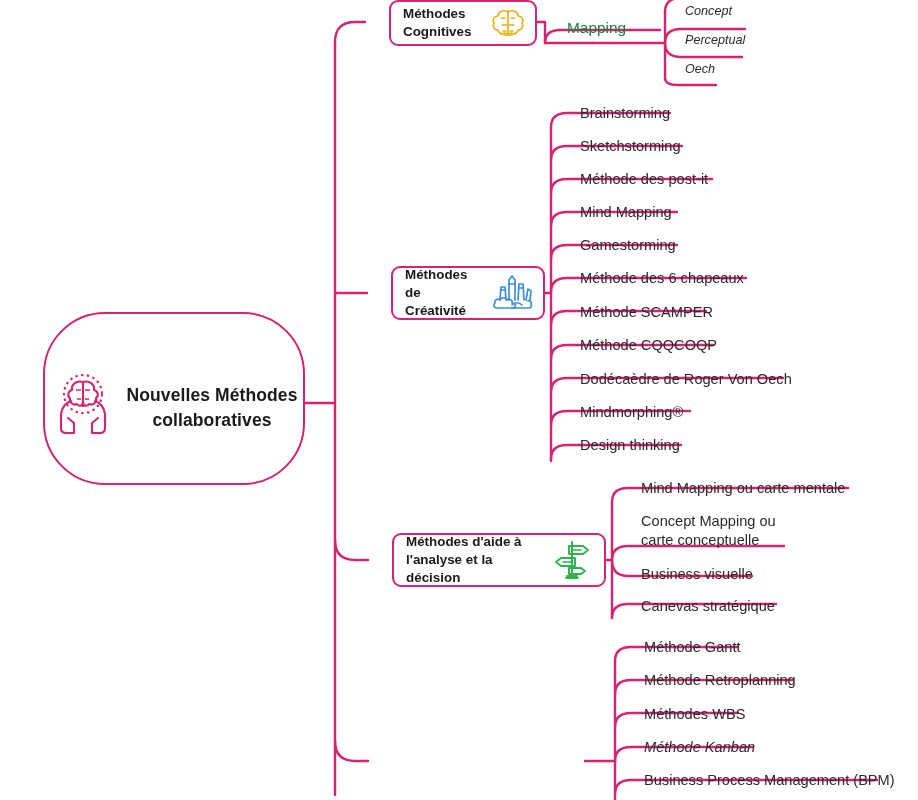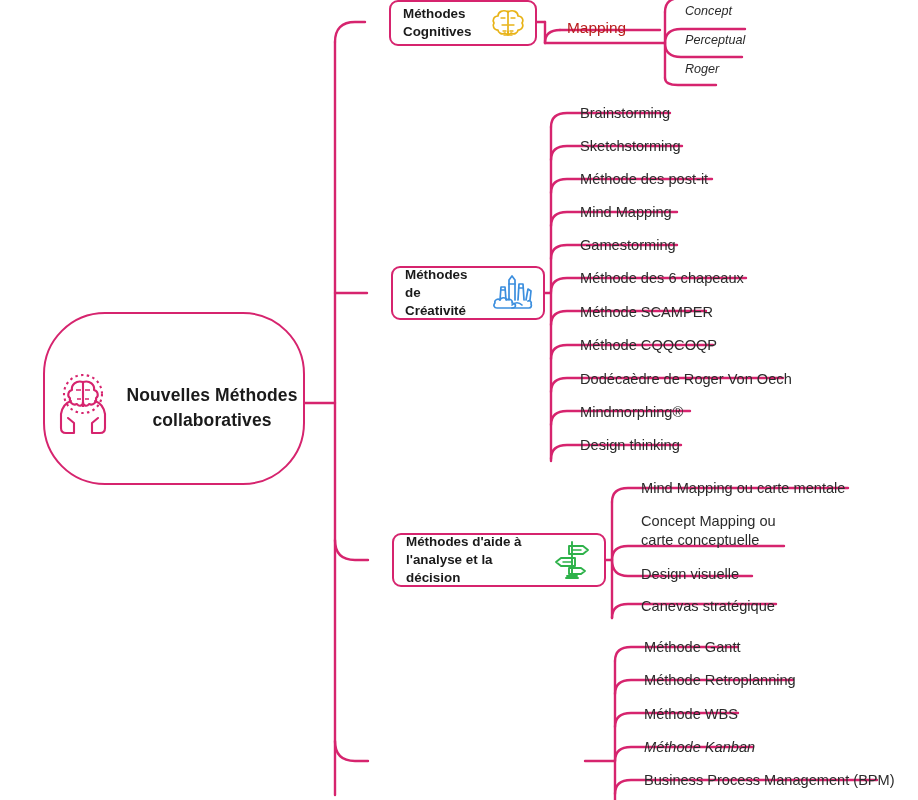--- a/index.html
+++ b/index.html
@@ -35,21 +35,21 @@
     font-weight:bold;font-size:13.4px;line-height:1.34;color:#1a1a1a;white-space:pre-line;
   }
   .bnode .bicon{flex:0 0 auto;margin-left:7px;display:flex;align-items:center;}
 
   
   .leaf{
     position:absolute;font-size:14.6px;line-height:1.24;color:#2b2b2b;
     white-space:pre-line;
   }
   .leaf.italic{font-style:italic;font-size:12.6px;color:#2b2b2b;}
-  .leaf.mid{font-size:15.4px;color:#b91c1c;}
+  .leaf.mid{font-size:15.4px;color:#15803d;}
 </style>
 </head>
 <body>
 
 <div id="canvas">
 
   <svg class="links" viewBox="0 0 918 800">
     <g fill="none" stroke="#d6246e" stroke-width="2.4" stroke-linecap="round">
 
       <path d="M305,403 L335,403"></path>
@@ -169,39 +169,39 @@
         <path d="M12 23 h9" stroke-width="1.5"></path>
         <path d="M18 29 h12 l4,3 l-4,3 h-12 z"></path>
       </svg>
     </span>
   </div>
 
 
   <div class="leaf mid" style="left:567px;top:18px;">Mapping</div>
   <div class="leaf italic" style="left:685px;top:4px;">Concept</div>
   <div class="leaf italic" style="left:685px;top:33px;">Perceptual</div>
-  <div class="leaf italic" style="left:685px;top:62px;">Roger</div>
+  <div class="leaf italic" style="left:685px;top:62px;">Oech</div>
 
   <div class="leaf" style="left:580px;top:104px;">Brainstorming</div>
   <div class="leaf" style="left:580px;top:137px;">Sketchstorming</div>
   <div class="leaf" style="left:580px;top:170px;">Méthode des post-it</div>
   <div class="leaf" style="left:580px;top:203px;">Mind Mapping</div>
   <div class="leaf" style="left:580px;top:236px;">Gamestorming</div>
   <div class="leaf" style="left:580px;top:269px;">Méthode des 6 chapeaux</div>
   <div class="leaf" style="left:580px;top:303px;">Méthode SCAMPER</div>
   <div class="leaf" style="left:580px;top:336px;">Méthode CQQCOQP</div>
   <div class="leaf" style="left:580px;top:370px;">Dodécaèdre de Roger Von Oech</div>
   <div class="leaf" style="left:580px;top:403px;">Mindmorphing®</div>
   <div class="leaf" style="left:580px;top:436px;">Design thinking</div>
 
   <div class="leaf" style="left:641px;top:479px;">Mind Mapping ou carte mentale</div>
   <div class="leaf" style="left:641px;top:512px;line-height:1.33;">Concept Mapping ou
 carte conceptuelle</div>
-  <div class="leaf" style="left:641px;top:565px;">Design visuelle</div>
+  <div class="leaf" style="left:641px;top:565px;">Business visuelle</div>
   <div class="leaf" style="left:641px;top:597px;">Canevas stratégique</div>
 
   <div class="leaf" style="left:644px;top:638px;">Méthode Gantt</div>
   <div class="leaf" style="left:644px;top:671px;">Méthode Retroplanning</div>
-  <div class="leaf" style="left:644px;top:705px;">Méthode WBS</div>
+  <div class="leaf" style="left:644px;top:705px;">Méthodes WBS</div>
   <div class="leaf" style="left:644px;top:738px;font-style:italic;">Méthode Kanban</div>
   <div class="leaf" style="left:644px;top:771px;">Business Process Management (BPM)</div>
 
 </div>
 
 </body></html>

